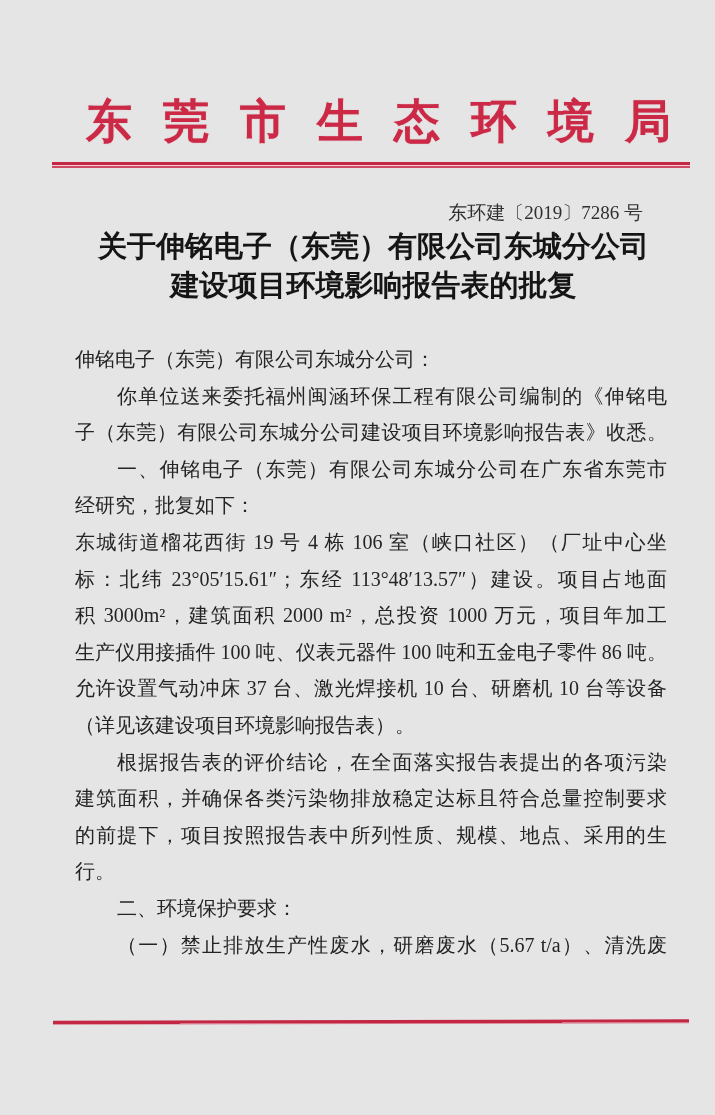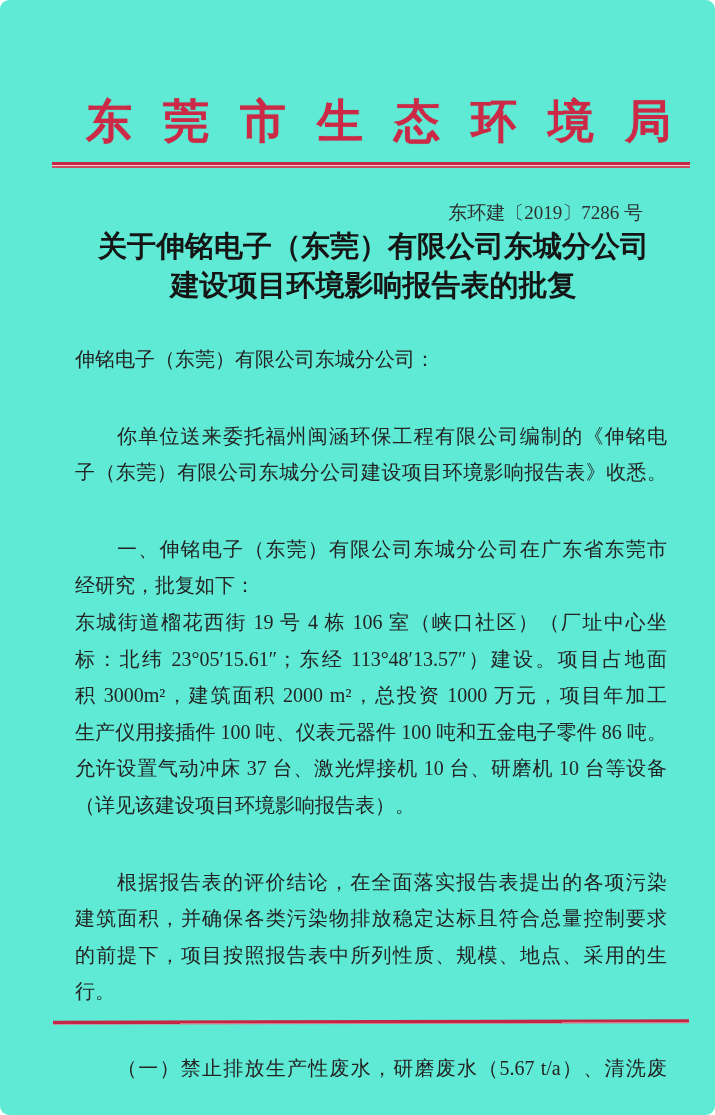--- a/index.html
+++ b/index.html
@@ -4,24 +4,23 @@
 <style>
   html, body {
     margin: 0;
     padding: 0;
     background: #ffffff;
   }
   .page {
     position: relative;
     width: 715px;
     height: 1115px;
-    background: #5eead4;
+    background: #e5e5e5;
     overflow: hidden;
     font-family: "Liberation Serif", "DejaVu Serif", serif;
-    border-radius: 9px;
   }
   
   .agency {
     position: absolute;
     top: 99px;
     left: 86px;
     margin: 0;
     font-size: 46px;
     font-weight: bold;
     line-height: 1;
@@ -77,21 +76,20 @@
     margin: 0;
     overflow: hidden;
     max-height: 36.6px;
   }
   .ln.just {
     text-align: justify;
     text-align-last: justify;
   }
   .ln.indent {
     text-indent: 42px;
-    margin-top: 40px;
   }
   .footer-rule {
     position: absolute;
     top: 1020px;
     left: 53px;
     width: 636px;
     height: 4px;
     background: linear-gradient(to bottom, #c32743 0px, #c32743 3px, #d9778a 3px, #d9778a 4px);
     transform: rotate(-0.15deg);
   }
@@ -121,18 +119,19 @@
     <p class="ln just">东城街道榴花西街 19 号 4 栋 106 室（峡口社区）（厂址中心坐</p>
     <p class="ln just">标：北纬 23°05′15.61″；东经 113°48′13.57″）建设。项目占地面</p>
     <p class="ln just">积 3000m²，建筑面积 2000 m²，总投资 1000 万元，项目年加工</p>
     <p class="ln just">生产仪用接插件 100 吨、仪表元器件 100 吨和五金电子零件 86 吨。</p>
     <p class="ln just">允许设置气动冲床 37 台、激光焊接机 10 台、研磨机 10 台等设备</p>
     <p class="ln">（详见该建设项目环境影响报告表）。</p>
     <p class="ln indent just">根据报告表的评价结论，在全面落实报告表提出的各项污染</p>
     <p class="ln just">建筑面积，并确保各类污染物排放稳定达标且符合总量控制要求</p>
     <p class="ln just">的前提下，项目按照报告表中所列性质、规模、地点、采用的生</p>
     <p class="ln">行。</p>
+    <p class="ln indent">二、环境保护要求：</p>
     <p class="ln indent just">（一）禁止排放生产性废水，研磨废水（5.67 t/a）、清洗废</p>
   </div>
 
   <div class="footer-rule"></div>
 
 </div>
 
 </body></html>

